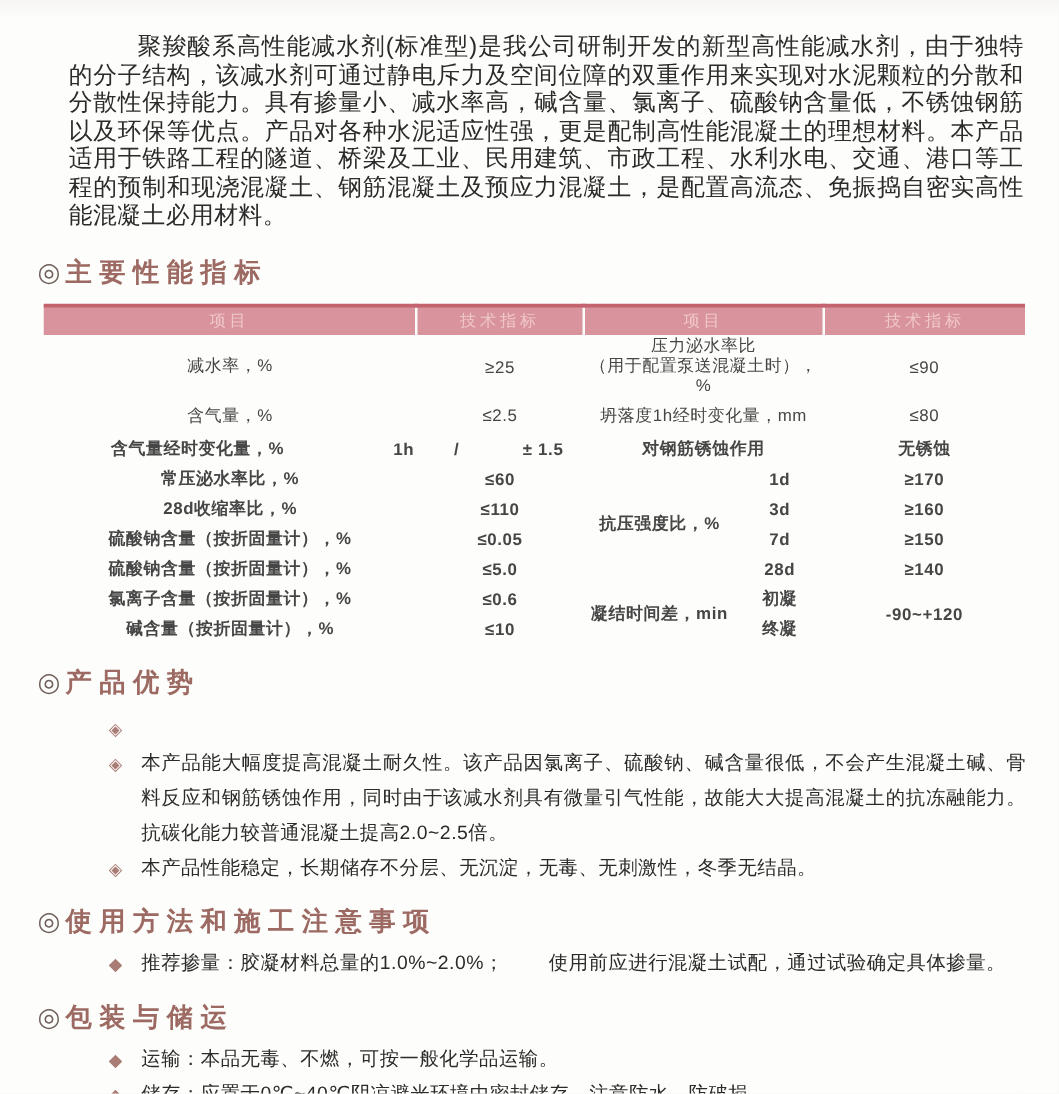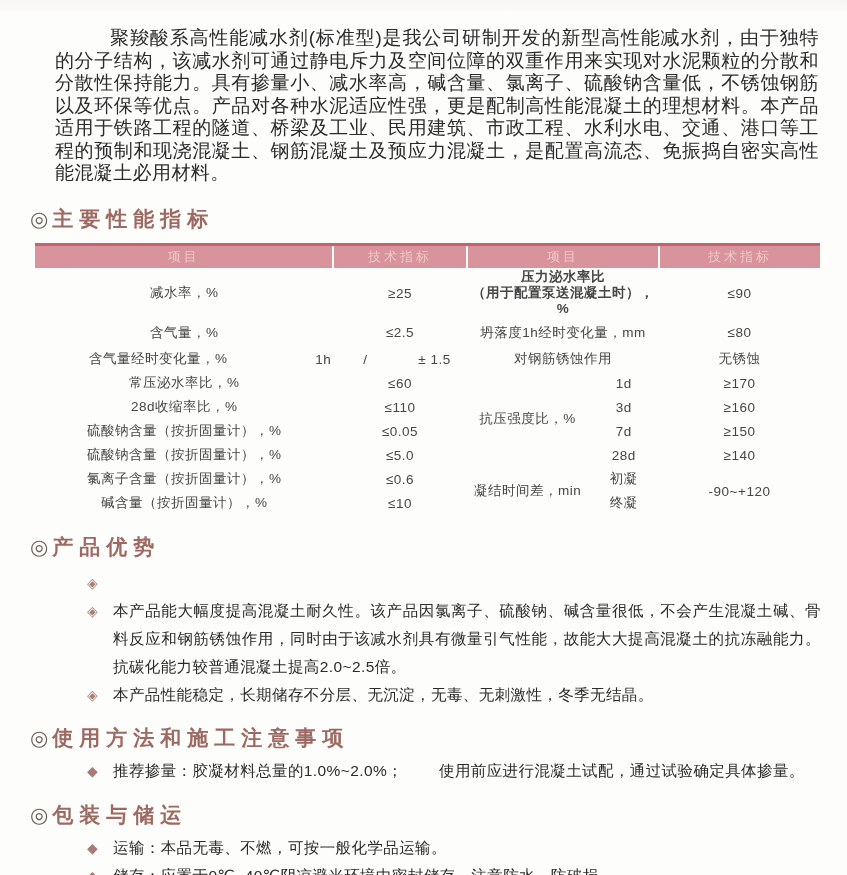--- a/index.html
+++ b/index.html
@@ -77,22 +77,22 @@
   .perf-table td {
     text-align: center;
     vertical-align: middle;
     font-size: 13.5px;
     color: #464646;
     padding: 1px 2px;
     letter-spacing: 0.5px;
   }
   .perf-table tr.r1 td { height: 38px; }
   .perf-table tr.r2 td { height: 29px; margin-top: 48px; }
-  .perf-table tr.rs td { height: 24px; }
-  .two-line div { line-height: 16px; font-weight: bold; }
+  .perf-table tr.rs td { height: 24px; font-weight: bold; }
+  .two-line div { line-height: 16px; }
   .cell-split { display: flex; align-items: center; }
   .cell-split .lbl { flex: 1; text-align: center; }
   .cell-split .tm  { width: 52px; text-align: right; }
   .cell-vals { display: flex; align-items: center; justify-content: space-between; padding: 0 14px 0 28px; }
 
   
   .bullets { margin: 9px 0 0 0; padding: 0; list-style: none; }
   .bullet-item { display: flex; margin: 0; }
   .bullet-marker {
     flex: none;

